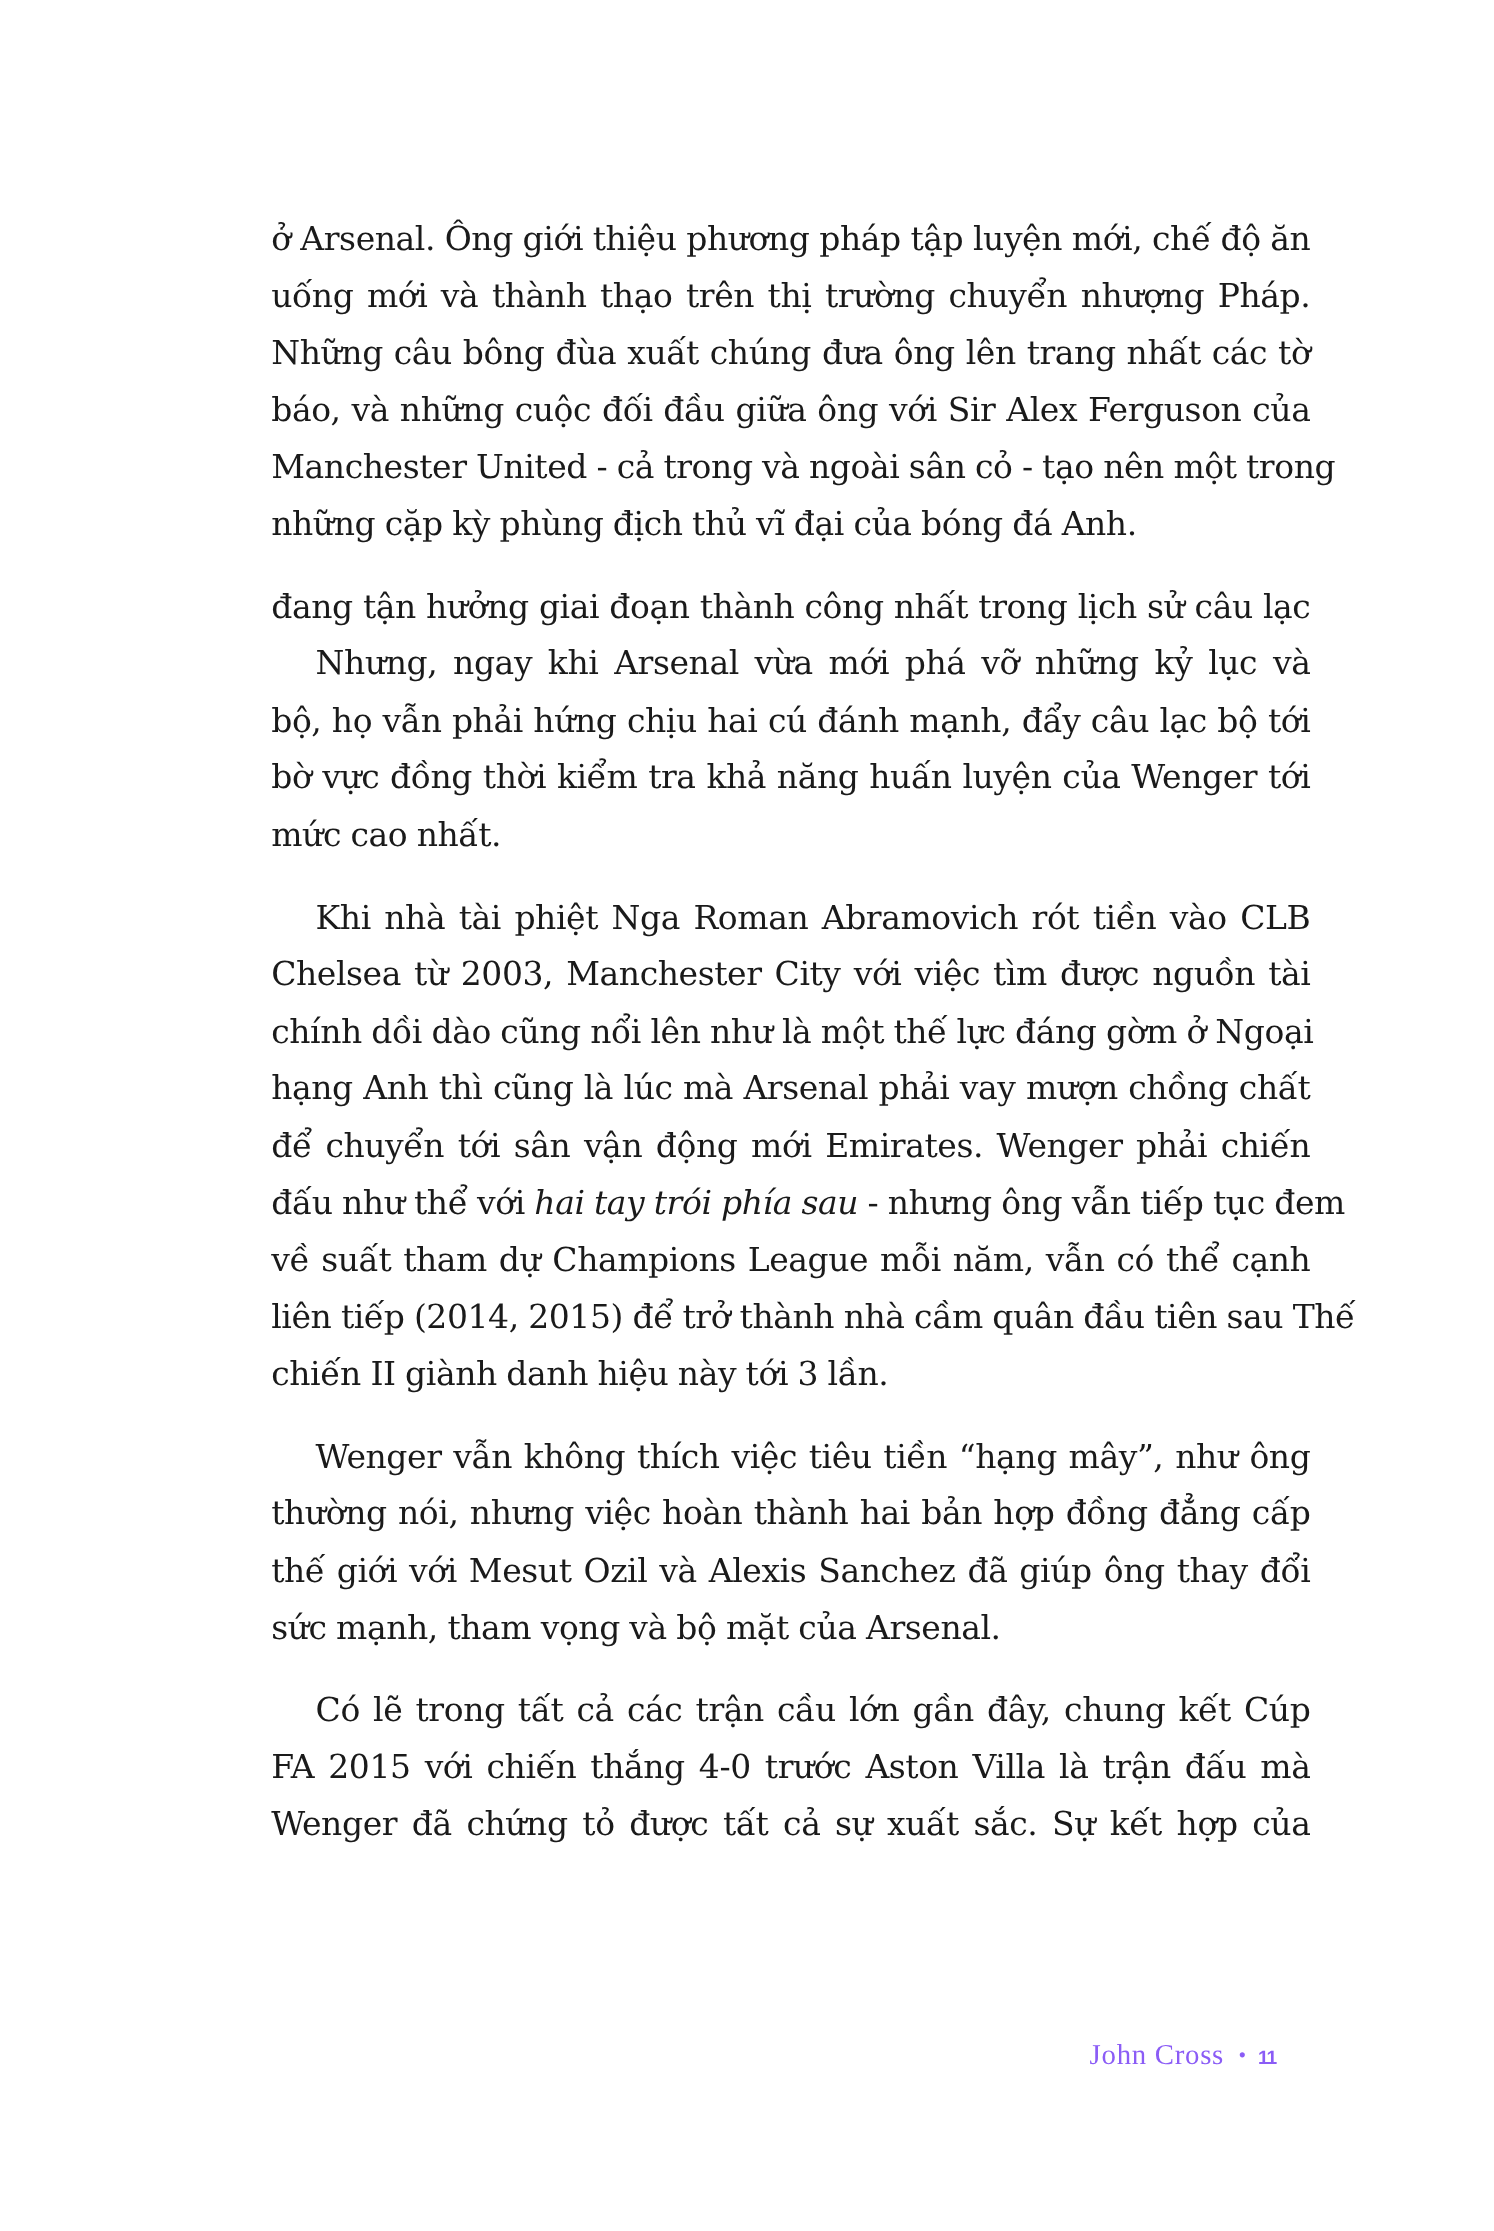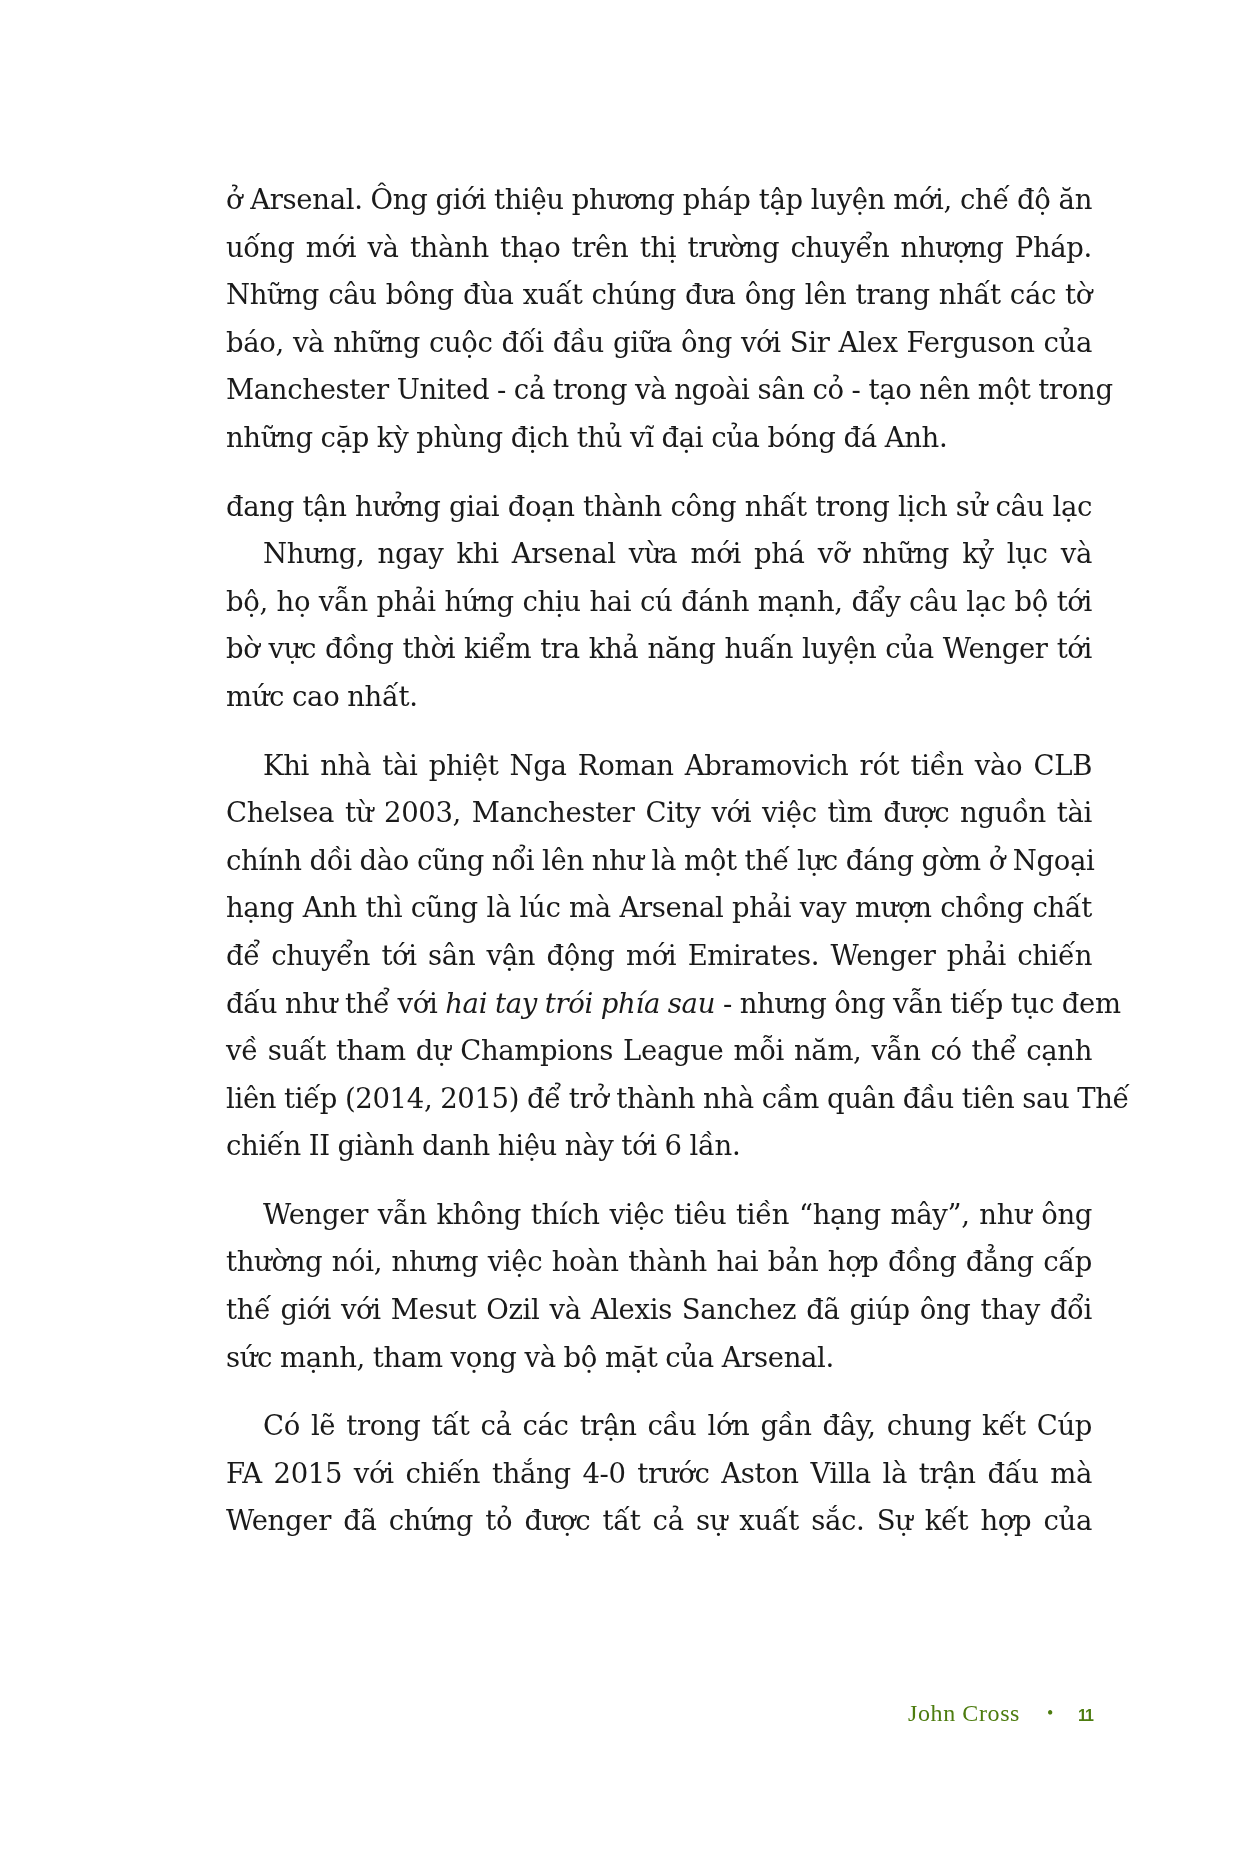--- a/index.html
+++ b/index.html
@@ -55,23 +55,23 @@
     font-style: italic;
   }
   .footer {
     position: absolute;
     left: 880px;
     top: 1700px;
     width: 185px;
     height: 30px;
     display: flex;
     align-items: baseline;
-    justify-content: space-between;
+    justify-content: flex-start;
     font-family: "Liberation Serif", "DejaVu Serif", serif;
-    color: #4d7c0f;
+    color: #8b5cf6;
   }
   .footer .author {
     font-size: 24px;
     letter-spacing: 0.6px;
   }
   .footer .bullet {
     font-size: 18px;
     margin: 0 10px 0 12px;
     position: relative;
     top: -2px;
@@ -105,21 +105,21 @@
       </p>
       <p class="para">
         <span class="line indent"><span class="seg">Khi nhà tài phiệt Nga Roman Abramovich rót tiền vào CLB</span></span>
         <span class="line"><span class="seg">Chelsea từ 2003, Manchester City với việc tìm được nguồn tài</span></span>
         <span class="line"><span class="seg">chính dồi dào cũng nổi lên như là một thế lực đáng gờm ở Ngoại</span></span>
         <span class="line"><span class="seg">hạng Anh thì cũng là lúc mà Arsenal phải vay mượn chồng chất</span></span>
         <span class="line"><span class="seg">để chuyển tới sân vận động mới Emirates. Wenger phải chiến</span></span>
         <span class="line"><span class="seg">đấu như thể với </span><em class="seg">hai tay trói phía sau</em><span class="seg"> - nhưng ông vẫn tiếp tục đem</span></span>
         <span class="line"><span class="seg">về suất tham dự Champions League mỗi năm, vẫn có thể cạnh</span></span>
         <span class="line"><span class="seg">liên tiếp (2014, 2015) để trở thành nhà cầm quân đầu tiên sau Thế</span></span>
-        <span class="line last"><span class="seg">chiến II giành danh hiệu này tới 6 lần.</span></span>
+        <span class="line last"><span class="seg">chiến II giành danh hiệu này tới 3 lần.</span></span>
       </p>
       <p class="para">
         <span class="line indent"><span class="seg">Wenger vẫn không thích việc tiêu tiền “hạng mây”, như ông</span></span>
         <span class="line"><span class="seg">thường nói, nhưng việc hoàn thành hai bản hợp đồng đẳng cấp</span></span>
         <span class="line"><span class="seg">thế giới với Mesut Ozil và Alexis Sanchez đã giúp ông thay đổi</span></span>
         <span class="line last"><span class="seg">sức mạnh, tham vọng và bộ mặt của Arsenal.</span></span>
       </p>
       <p class="para">
         <span class="line indent"><span class="seg">Có lẽ trong tất cả các trận cầu lớn gần đây, chung kết Cúp</span></span>
         <span class="line"><span class="seg">FA 2015 với chiến thắng 4-0 trước Aston Villa là trận đấu mà</span></span>

